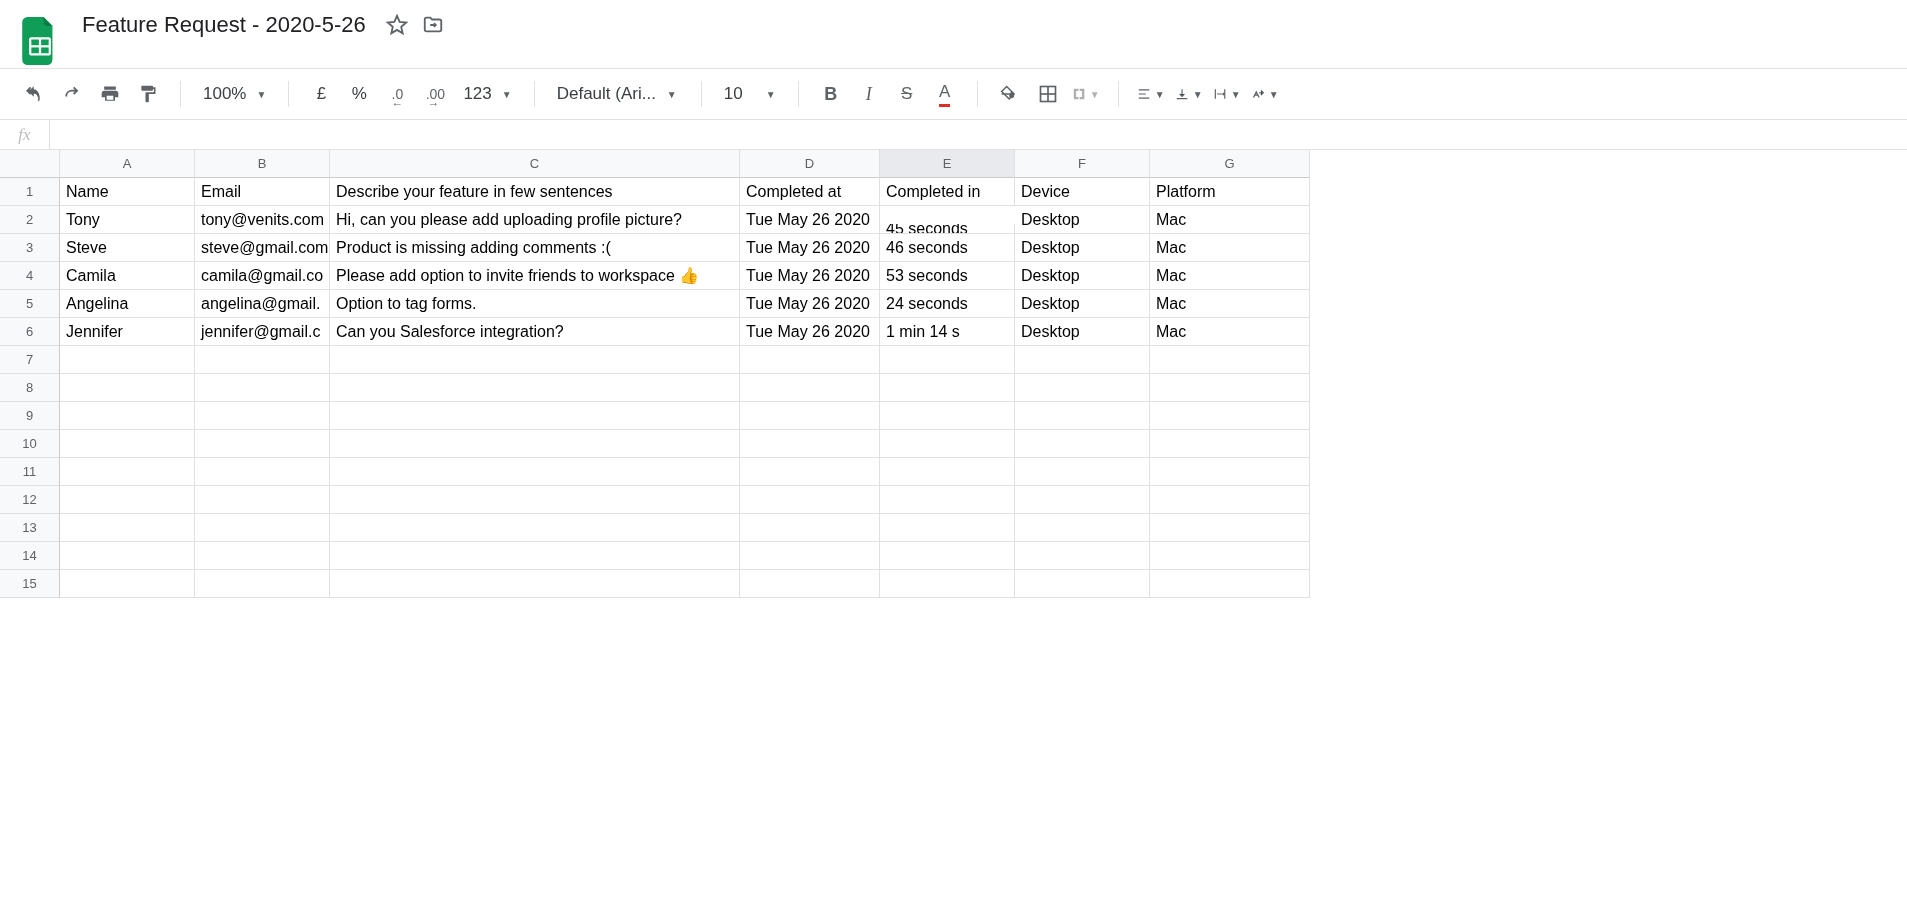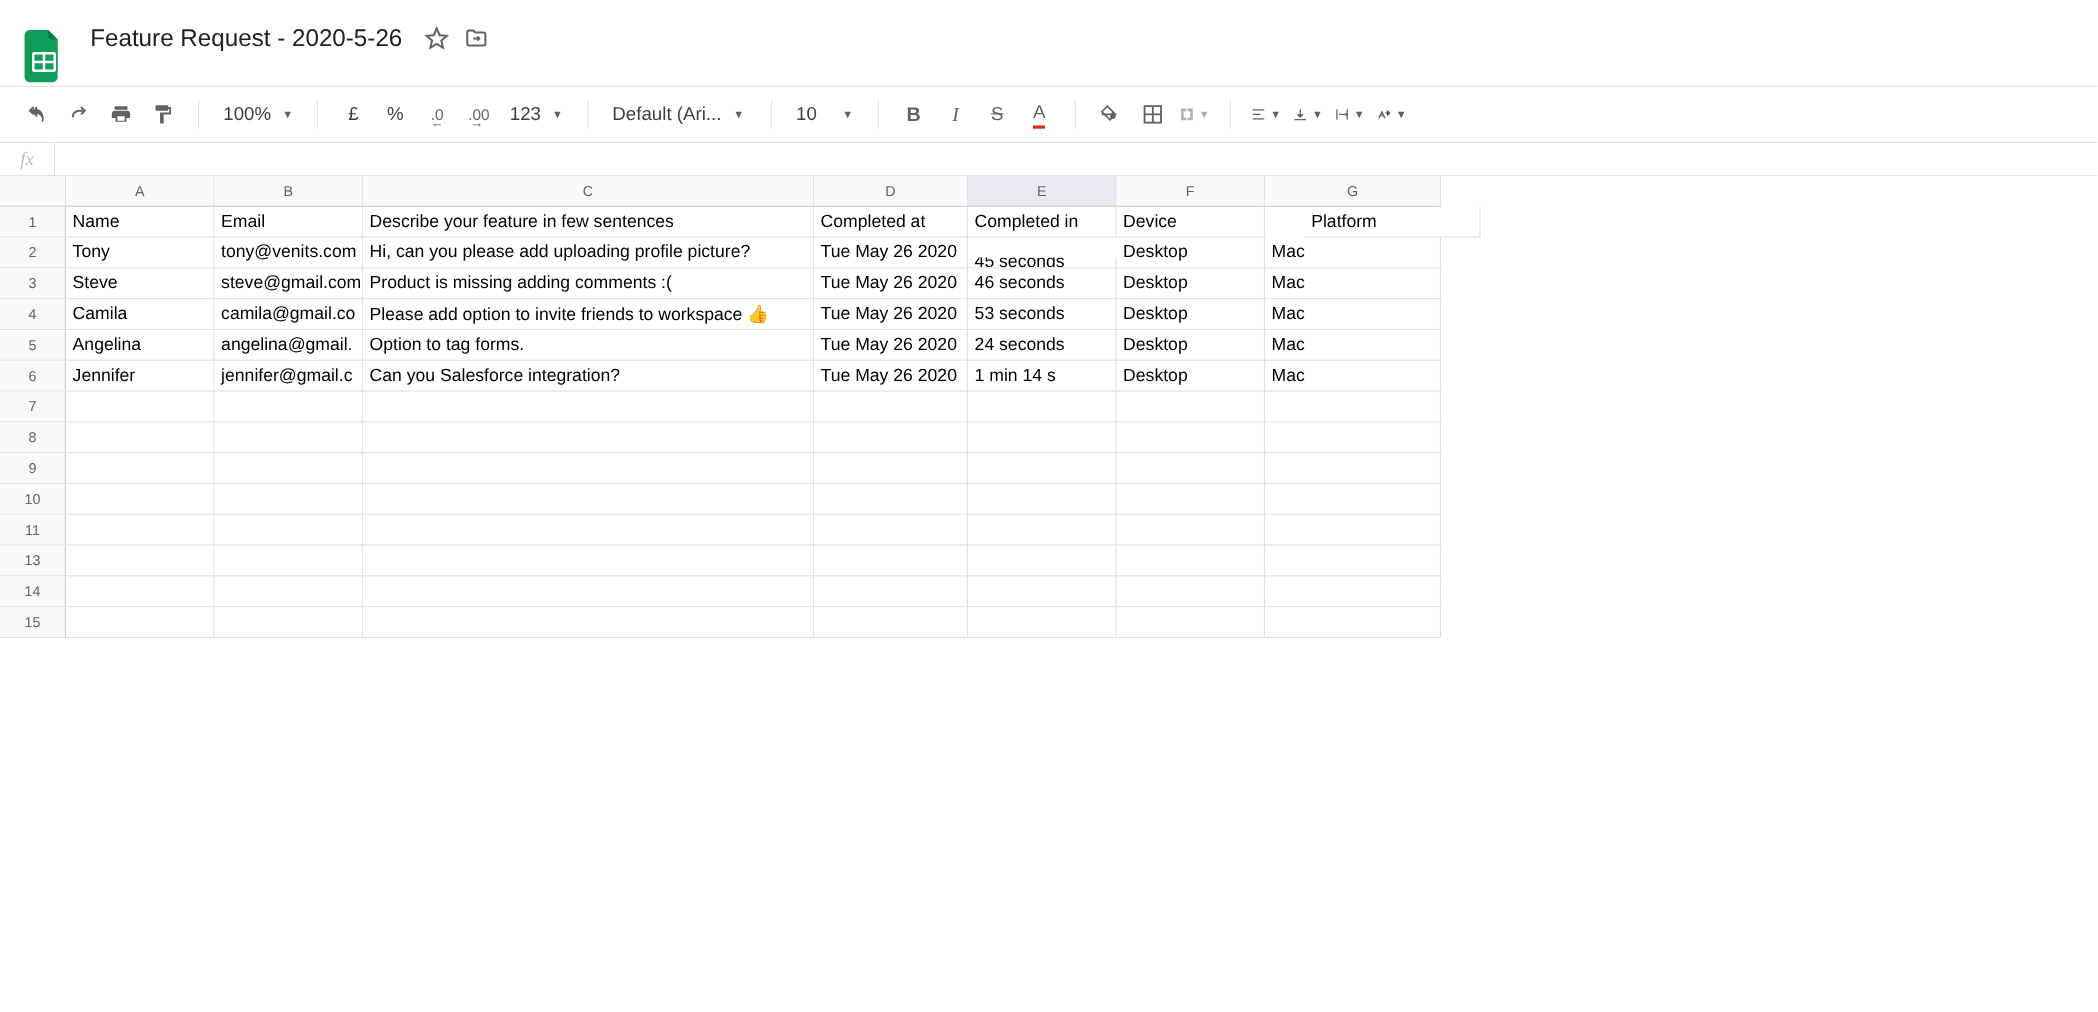--- a/index.html
+++ b/index.html
@@ -1,17 +1,17 @@
 <!DOCTYPE html>
 <html><head>
 <meta charset="utf-8">
 <style>
 * { box-sizing: border-box; margin: 0; padding: 0; }
 body { font-family: Arial, "Helvetica Neue", sans-serif; font-size: 14px; color: #202124; background: #fff; overflow: hidden; }
-.header { padding: 18px 10px 0 10px; display: flex; align-items: flex-start; }
+.header { padding: 8px 10px 0 10px; display: flex; align-items: flex-start; }
 .logo { width: 40px; height: 54px; margin: 6px 10px 0 10px; display:flex; align-items:center; justify-content:center;}
 .logo svg { width: 36px; height: 48px; }
 .doc-area { flex: 1; }
 .title-row { display: flex; align-items: center; gap: 14px; padding: 2px 0 0 6px;}
 .doc-title { font-size: 22px; color: #202124; letter-spacing: 0; padding: 2px 6px; border-radius: 4px; }
 .title-icon { color: #5f6368; display:flex; }
 .menubar { display: flex; gap: 22px; padding: 6px 0 10px 10px; font-size: 17px; color: #202124;}
 .menubar .menu-item { cursor: pointer; }
 .save-status { color: #5f6368; text-decoration: underline; cursor: pointer;}
 .toolbar-wrap { border-top: 1px solid #e0e0e0; border-bottom: 1px solid #e0e0e0; padding: 6px 10px; display: flex; align-items: center; gap: 4px; height: 52px;}
@@ -213,21 +213,21 @@
     </div>
   <div class="rows" id="rows">
       <div class="row">
         <div class="row-header">1</div>
         <div class="cell" style="width: 135px;">Name</div>
         <div class="cell" style="width: 135px;">Email</div>
         <div class="cell" style="width: 410px;">Describe your feature in few sentences</div>
         <div class="cell" style="width: 140px;">Completed at</div>
         <div class="cell" style="width: 135px;">Completed in</div>
         <div class="cell" style="width: 135px;">Device</div>
-        <div class="cell" style="width: 160px; margin-left: 36px;">Platform</div>
+        <div class="cell" style="width: 160px;">Platform</div>
       </div>
       <div class="row">
         <div class="row-header">2</div>
         <div class="cell" style="width: 135px;">Tony</div>
         <div class="cell" style="width: 135px;">tony@venits.com</div>
         <div class="cell" style="width: 410px;">Hi, can you please add uploading profile picture?</div>
         <div class="cell" style="width: 140px;">Tue May 26 2020</div>
         <div class="cell" style="width: 135px; margin-top: 18px;">45 seconds</div>
         <div class="cell" style="width: 135px;">Desktop</div>
         <div class="cell" style="width: 160px;">Mac</div>
@@ -316,20 +316,30 @@
         <div class="row-header">11</div>
         <div class="cell" style="width: 135px;"></div>
         <div class="cell" style="width: 135px;"></div>
         <div class="cell" style="width: 410px;"></div>
         <div class="cell" style="width: 140px;"></div>
         <div class="cell" style="width: 135px;"></div>
         <div class="cell" style="width: 135px;"></div>
         <div class="cell" style="width: 160px;"></div>
       </div>
       <div class="row">
+        <div class="row-header">12</div>
+        <div class="cell" style="width: 135px;"></div>
+        <div class="cell" style="width: 135px;"></div>
+        <div class="cell" style="width: 410px;"></div>
+        <div class="cell" style="width: 140px;"></div>
+        <div class="cell" style="width: 135px;"></div>
+        <div class="cell" style="width: 135px;"></div>
+        <div class="cell" style="width: 160px;"></div>
+      </div>
+      <div class="row">
         <div class="row-header">13</div>
         <div class="cell" style="width: 135px;"></div>
         <div class="cell" style="width: 135px;"></div>
         <div class="cell" style="width: 410px;"></div>
         <div class="cell" style="width: 140px;"></div>
         <div class="cell" style="width: 135px;"></div>
         <div class="cell" style="width: 135px;"></div>
         <div class="cell" style="width: 160px;"></div>
       </div>
       <div class="row">

